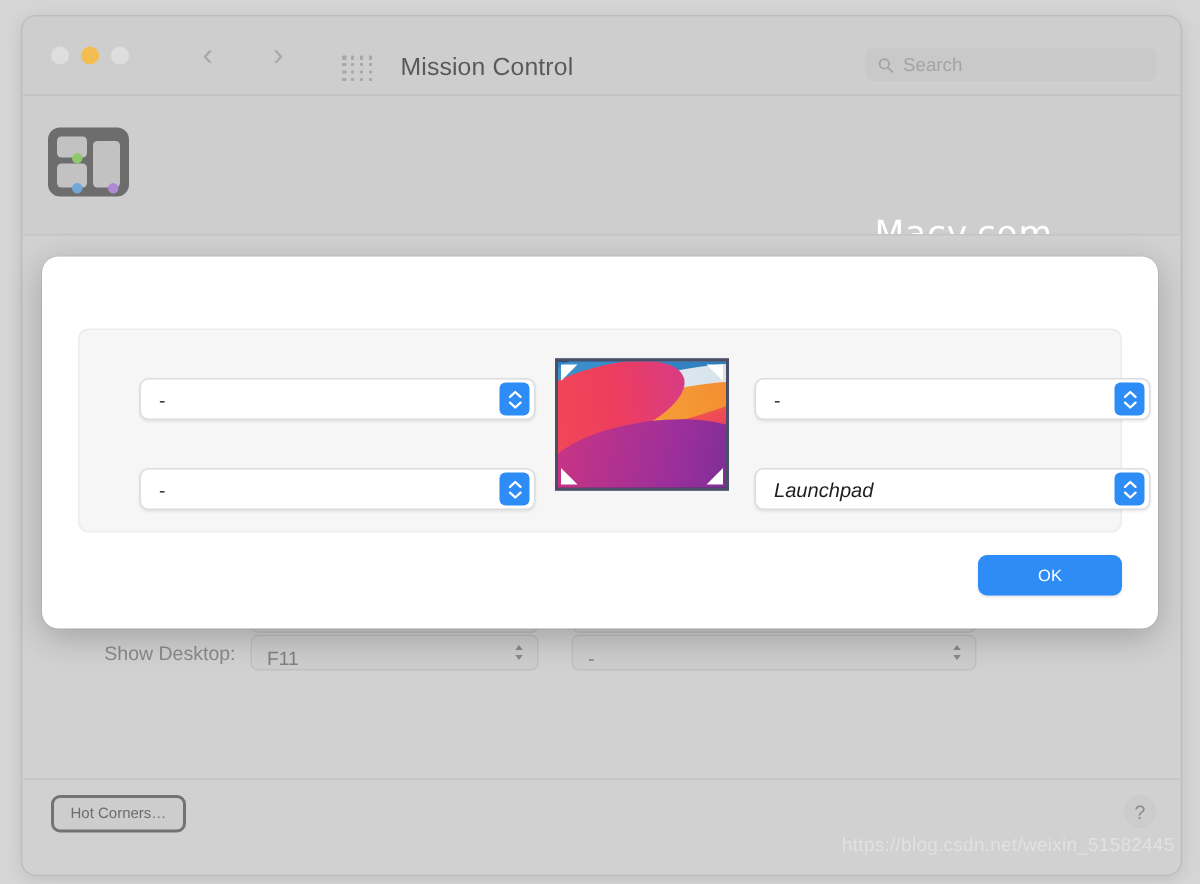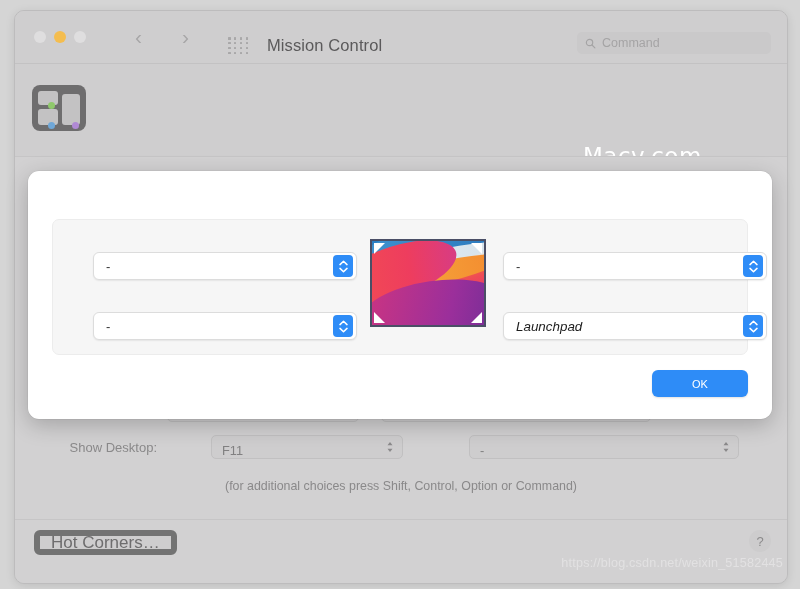--- a/index.html
+++ b/index.html
@@ -192,21 +192,21 @@
     border-top: 1px solid #c6c5c6;
   }
 
   .kb-row {
     position: absolute;
     display: flex;
     align-items: center;
     height: 24px;
   }
   .kb-row.r1 { left: 0; top: 241px; }
-  .kb-row.r2 { left: 0; top: 278px; gap: 44px; }
+  .kb-row.r2 { left: 0; top: 266px; }
 
   .kb-label {
     width: 152px;
     text-align: right;
     padding-right: 10px;
     font-size: 13px;
     color: #8a898a;
     box-sizing: border-box;
   }
   .dim-select {
@@ -253,23 +253,23 @@
   }
   .hot-corners-btn {
     position: absolute;
     left: 19px;
     top: 373px;
     height: 25px;
     padding: 0 11px;
     display: flex;
     align-items: center;
     background: #cecdce;
-    border: 6px solid #737373;
+    border: 2px solid #737373;
     border-radius: 6px;
-    font-size: 17px;
+    font-size: 10px;
     color: #6e6d6e;
     box-sizing: border-box;
   }
   .help-btn {
     position: absolute;
     right: 16px;
     top: 373px;
     width: 22px;
     height: 22px;
     border-radius: 50%;
@@ -462,21 +462,21 @@
           <i></i>
       </div>
 
       <div class="win-title">Mission Control</div>
 
       <div class="search-box">
         <svg class="search-mag" viewBox="0 0 16 16">
           <circle cx="6.6" cy="6.6" r="4.6" fill="none" stroke="#a5a4a5" stroke-width="1.7"></circle>
           <line x1="10.2" y1="10.2" x2="14.4" y2="14.4" stroke="#a5a4a5" stroke-width="1.7" stroke-linecap="round"></line>
         </svg>
-        <span class="search-ph">Command</span>
+        <span class="search-ph">Search</span>
       </div>
     </div>
 
     <div class="banner">
       <div class="mc-icon">
         <span class="mc-win mc-w1"></span>
         <span class="mc-win mc-w2"></span>
         <span class="mc-win mc-w3"></span>
         <span class="mc-dot mc-d1"></span>
         <span class="mc-dot mc-d2"></span>
@@ -517,21 +517,20 @@
         </div>
         <div class="dim-select w2">
           <span>-</span>
           <svg class="dim-chev" viewBox="0 0 8 14">
             <path d="M4 1.6 L6.7 5.2 L1.3 5.2 Z" fill="#8a898a"></path>
             <path d="M4 12.4 L6.7 8.8 L1.3 8.8 Z" fill="#8a898a"></path>
           </svg>
         </div>
       </div>
 
-      <div class="hint">(for additional choices press Shift, Control, Option or Command)</div>
 
       <div class="footer-sep"></div>
 
       <div class="hot-corners-btn">Hot Corners…</div>
 
       <div class="help-btn">?</div>
 
       <div class="wm-url">https://blog.csdn.net/weixin_51582445</div>
     </div>
   </div>

